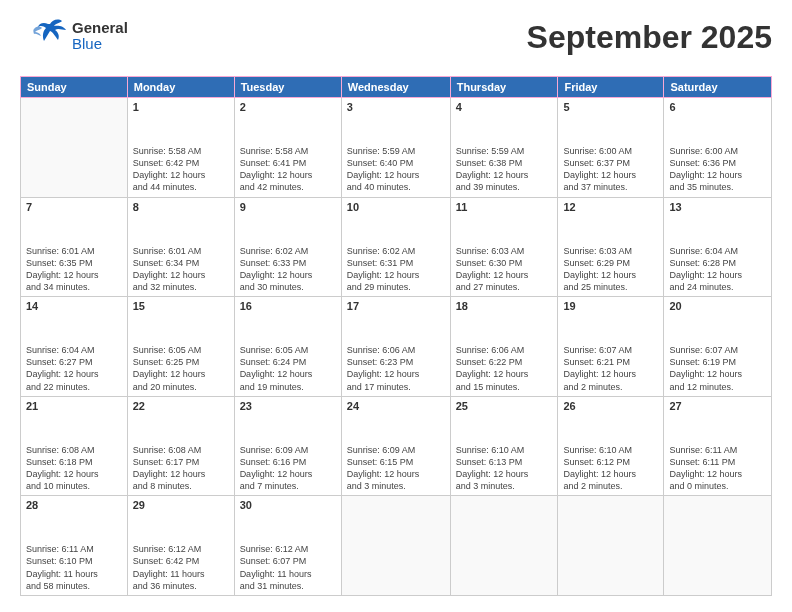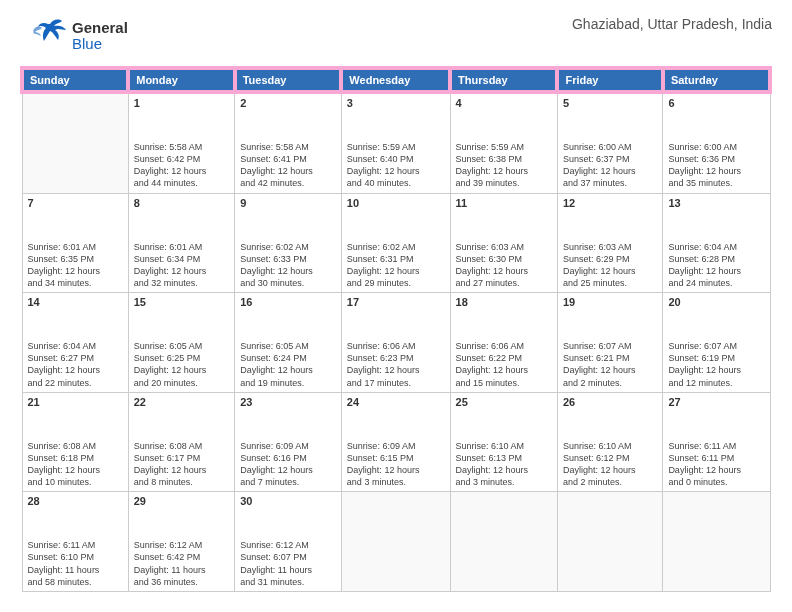--- a/index.html
+++ b/index.html
@@ -12,22 +12,22 @@
     }
     .page {
       width: 792px;
       height: 612px;
       padding: 16px 20px;
       background: #fff;
     }
     .header {
       display: flex;
       justify-content: space-between;
-      align-items: flex-start;
-      margin-bottom: 10px;
+      align-items: flex-end;
+      margin-bottom: 20px;
     }
     .title-block {
       text-align: right;
     }
     .month-title {
       font-size: 32px;
       font-weight: bold;
       color: #333;
     }
     .location {
@@ -39,21 +39,21 @@
       border-collapse: collapse;
       font-size: 10px;
     }
     .calendar th {
       background-color: #2f6db5;
       color: #fff;
       padding: 4px 6px;
       text-align: left;
       font-size: 11px;
       font-weight: bold;
-      border: 4px solid #f9a8d4;
+      border: 1px solid #f9a8d4;
     }
     .calendar td {
       border: 1px solid #ccc;
       vertical-align: top;
       padding: 3px 5px;
       width: 113px;
       height: 78px;
       background: #fff;
     }
     .calendar td.empty {
@@ -108,21 +108,21 @@
 
         <path d="M30,8 C32,4 38,2 42,5 C40,7 36,7 34,10 C38,9 44,10 46,14 C42,14 38,12 35,14 C38,16 40,20 38,24 C35,20 33,16 30,15 C28,18 26,22 24,25 C22,20 23,15 26,12 C24,10 20,9 18,11 C19,7 24,6 28,8 Z" fill="#1565c0"></path>
         <path d="M15,12 C17,10 20,10 22,12 C20,14 17,14 15,16 C17,16 20,17 21,20 C18,19 16,17 14,18 C13,15 13,13 15,12 Z" fill="#1565c0" opacity="0.6"></path>
       </svg>
       <div class="logo-label">
         <span class="logo-general">General</span>
         <span class="logo-blue-text">Blue</span>
       </div>
     </div>
     <div class="title-block">
-      <div class="location">Ghaziabad, Uttar Pradesh, India</div>
+      <div class="month-title">September 2025</div>
     </div>
   </div>
 
   <table class="calendar">
     <thead>
       <tr>
         <th>Sunday</th>
         <th>Monday</th>
         <th>Tuesday</th>
         <th>Wednesday</th>

